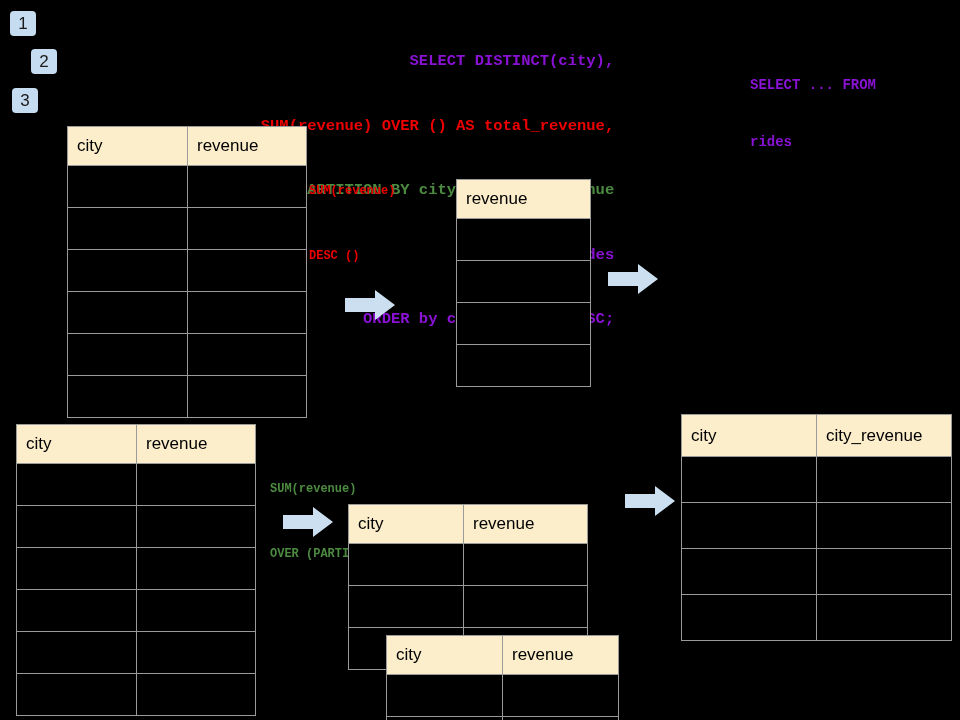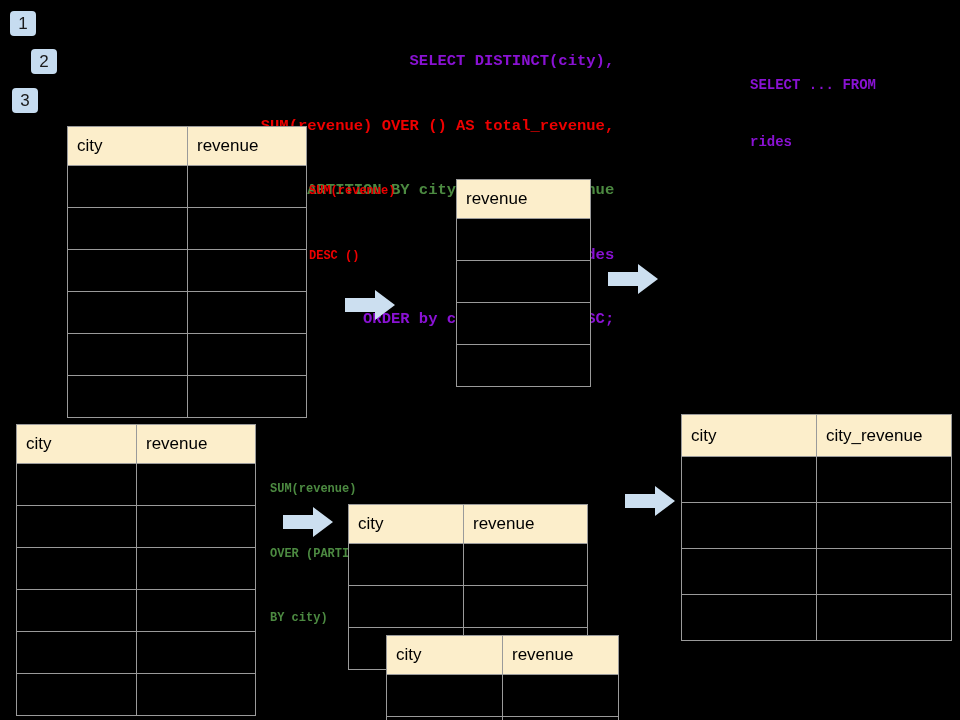--- a/index.html
+++ b/index.html
@@ -106,21 +106,20 @@
   </div>
 
   <div class="annot" style="left:309px; top:138px; color:#ee0000;">
     <div>SUM(revenue)</div>
     <div>DESC ()</div>
   </div>
 
   <div class="annot" style="left:270px; top:436px; color:#4c8a41;">
     <div>SUM(revenue)</div>
     <div>OVER (PARTITION</div>
-    <div>BY city)</div>
   </div>
 
   <table class="tbl" style="left:67px; top:126px; width:239px;">
     <colgroup>
         <col style="width:120px">
         <col style="width:119px">
       </colgroup>
     <thead>
       <tr>
         <th style="height:38px;">city</th>

